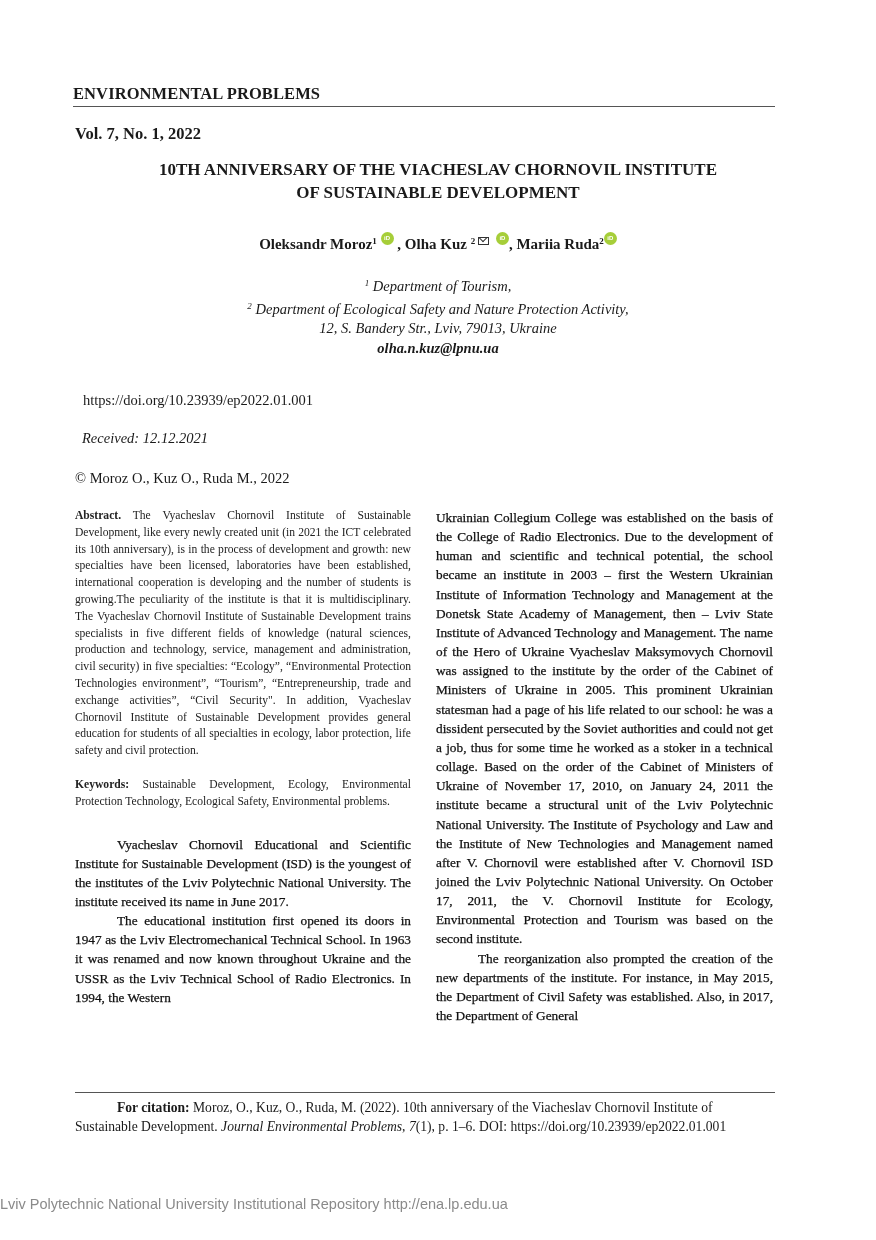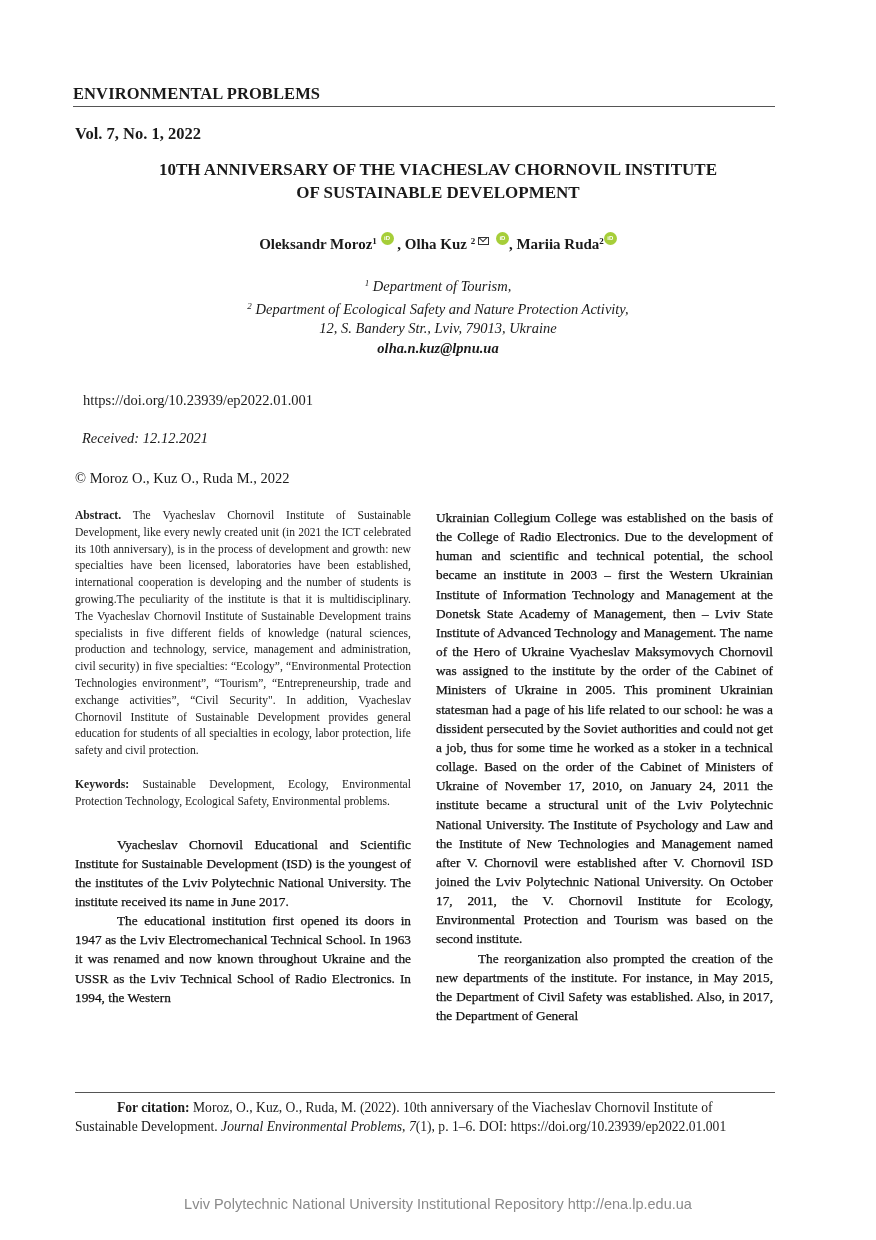--- a/index.html
+++ b/index.html
@@ -68,21 +68,21 @@
     .col-left .body-text.first { margin-top: 24px; }
     .indent { text-indent: 42px; }
 
     .citation {
       position: absolute; left: 75px; top: 1092px; width: 700px;
       border-top: 1.5px solid #555; padding-top: 5px;
       font-size: 13.6px; line-height: 19px; text-align: left;
     }
     .citation .lead { padding-left: 42px; }
     .footer-repo {
-      position: absolute; left: 0; top: 1196px; width: 876px; text-align: center;
+      position: absolute; left: 0; top: 1196px; width: 876px; 
       font-family: "Liberation Sans", sans-serif; font-size: 14.5px; color: #8a8a8a;
     }
   </style>
 </head>
 <body>
 
 <div class="journal-header">ENVIRONMENTAL PROBLEMS</div>
 <div class="volume">Vol. 7, No. 1, 2022</div>
 
 <div class="title">

